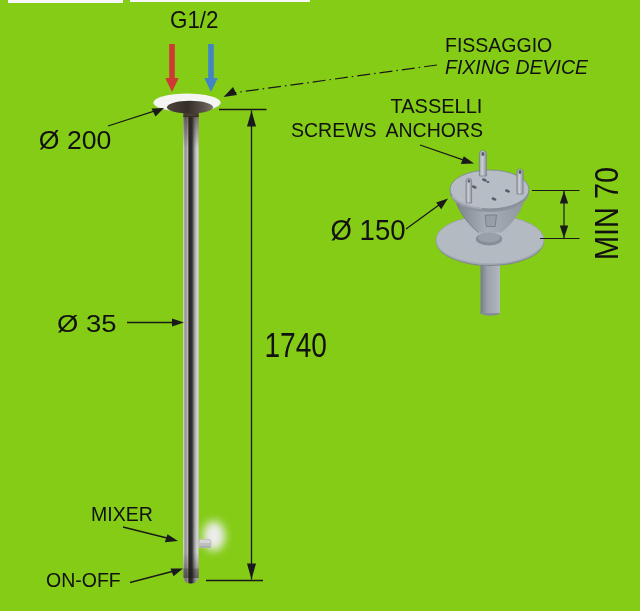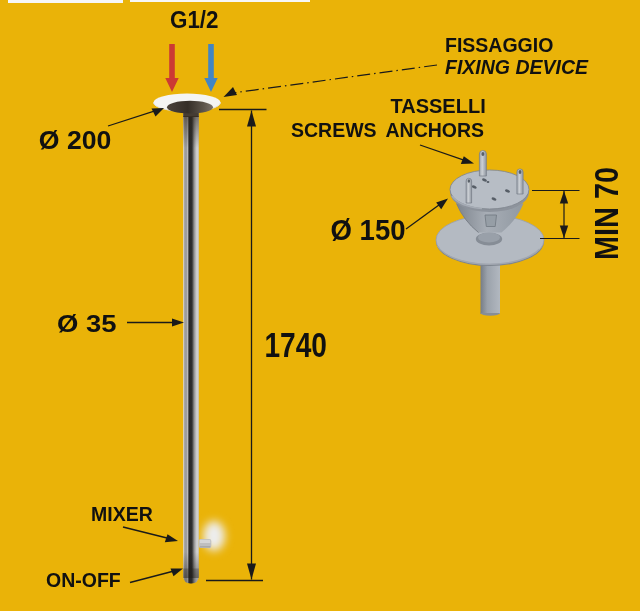--- a/index.html
+++ b/index.html
@@ -1,16 +1,16 @@
 <!DOCTYPE html>
 <html><head>
 <meta charset="utf-8">
 <style>
   html,body{margin:0;padding:0;background:#ffffff;}
-  #wrap{position:relative;width:640px;height:611px;overflow:hidden;background:#eab308;font-weight:bold;}
+  #wrap{position:relative;width:640px;height:611px;overflow:hidden;background:#84cc16;}
   svg{display:block;}
   text{font-family:"Liberation Sans",sans-serif;fill:#111;}
 </style>
 </head>
 <body>
 <div id="wrap">
 <svg width="640" height="611" viewBox="0 0 640 611">
  <defs>
   <linearGradient id="chrome" x1="0" y1="0" x2="1" y2="0">
     <stop offset="0" stop-color="#e6e6e6"></stop>

